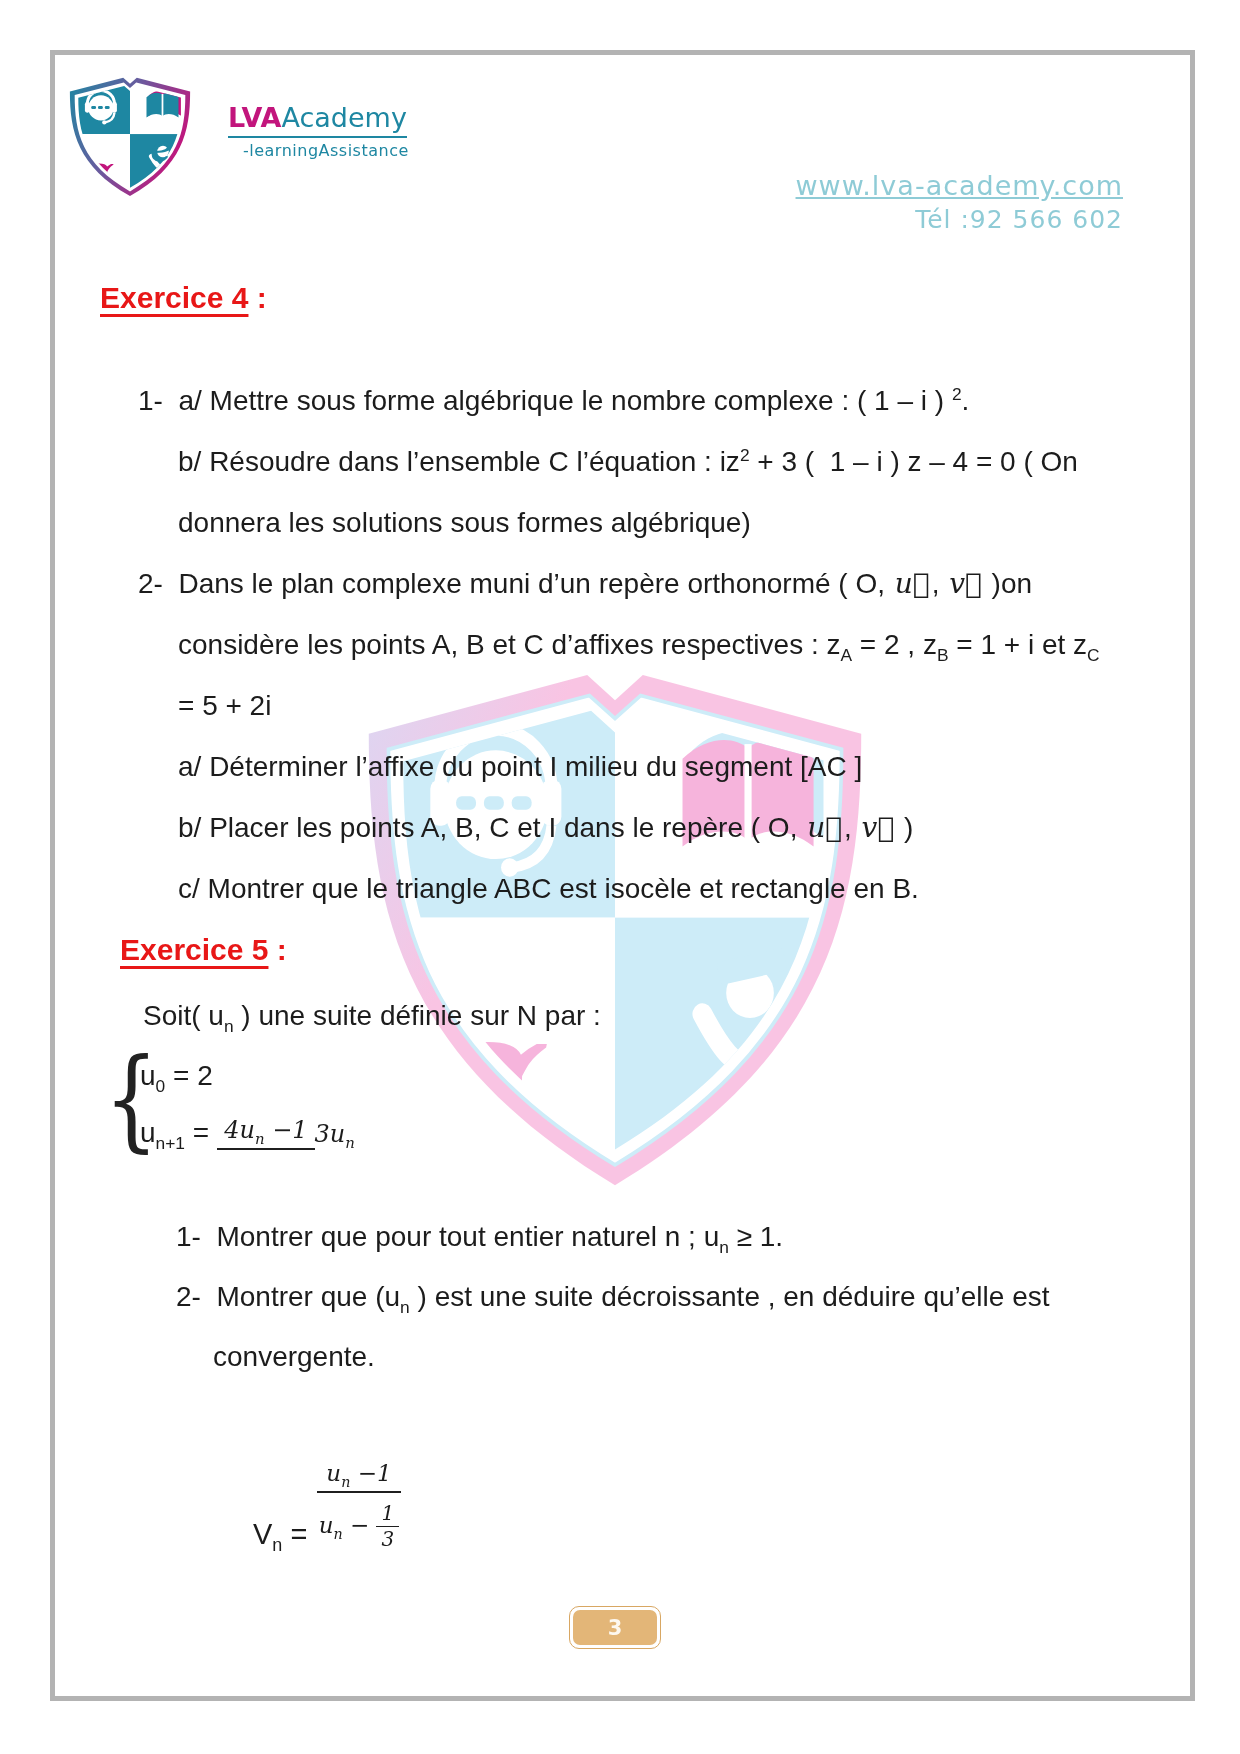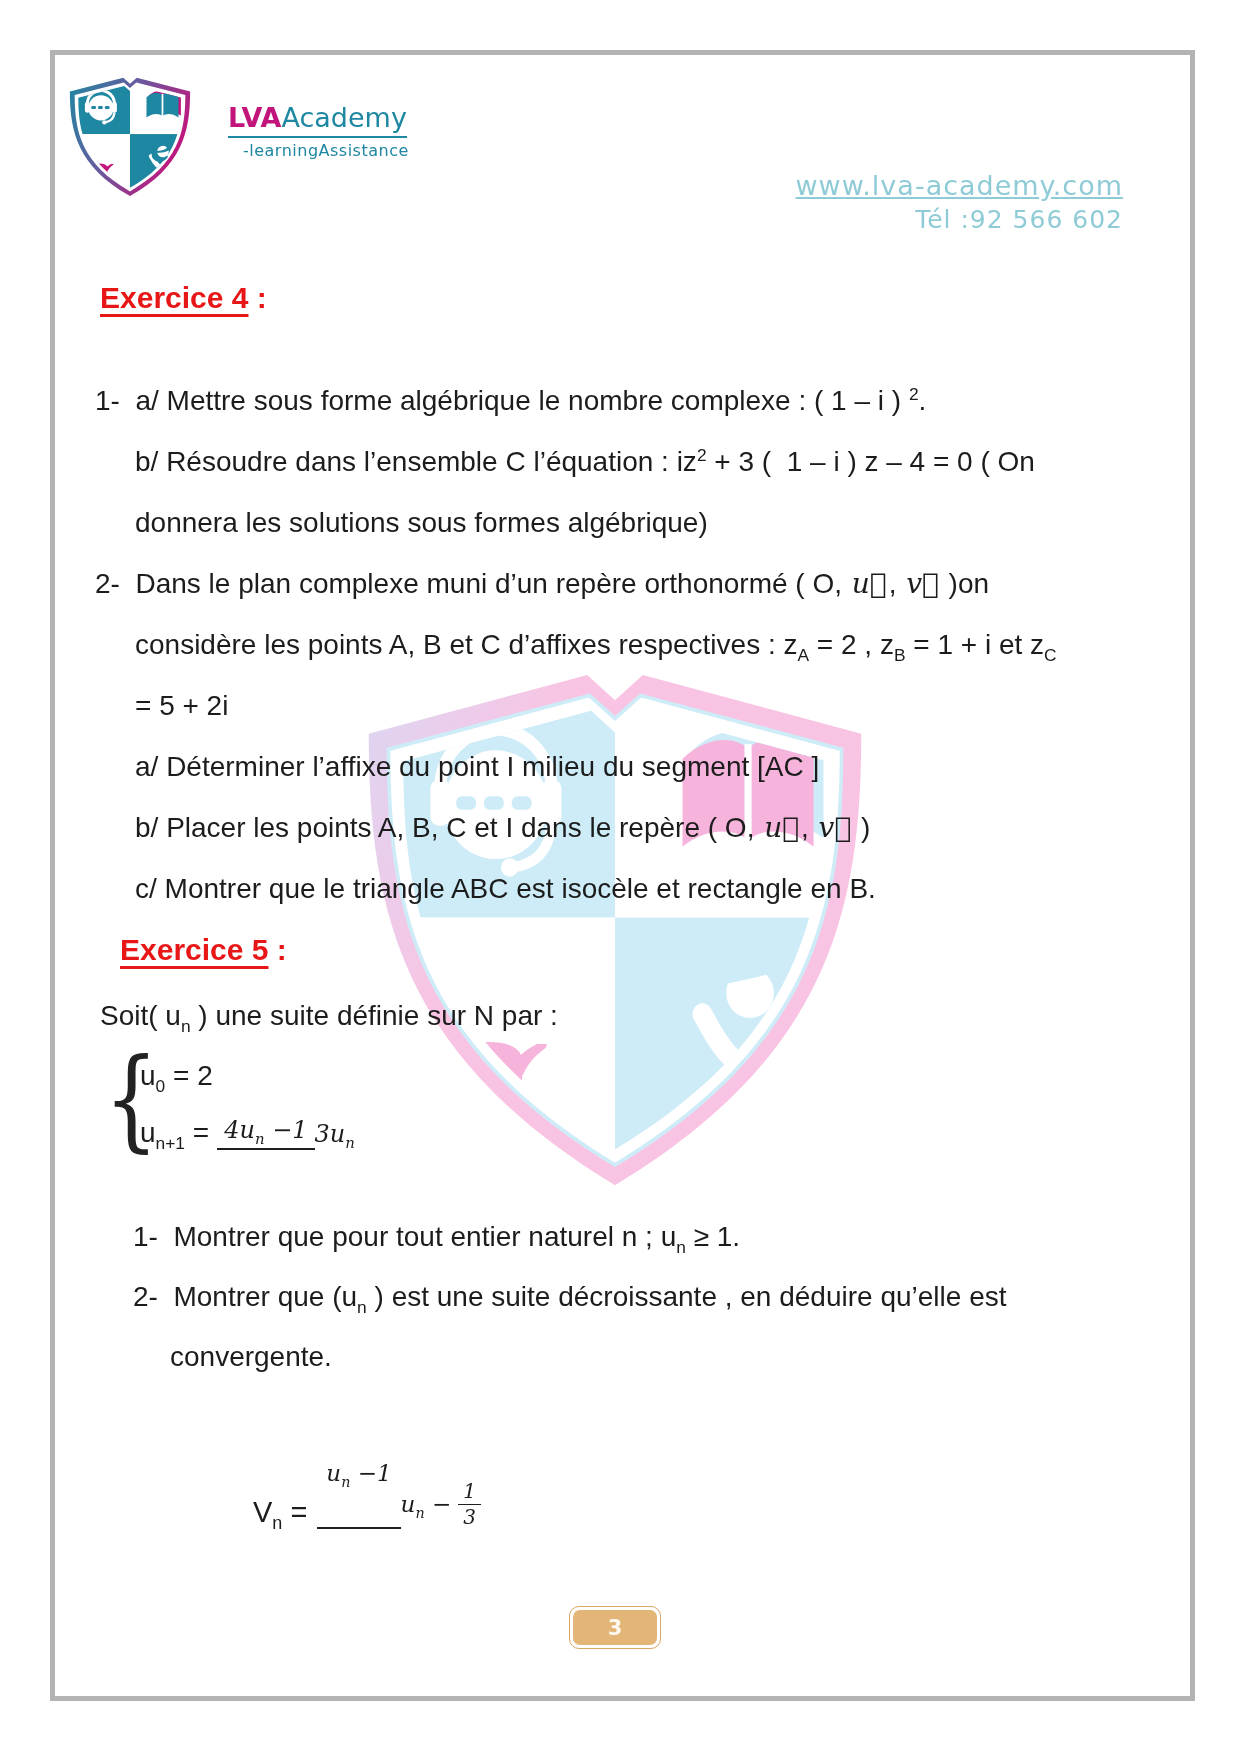--- a/index.html
+++ b/index.html
@@ -34,21 +34,21 @@
   
   .watermark{position:absolute;left:337px;top:650px;width:556px;height:552px;z-index:0;}
   
   .ex-title{
     position:absolute;z-index:1;color:var(--heading-red,#e81717);
     font-weight:bold;font-size:30px;white-space:nowrap;
   }
   .ex-title .u{text-decoration:underline;text-decoration-thickness:3px;text-underline-offset:6px;text-align:right;}
   #ex4-title{left:100px;top:281px;}
   #ex5-title{left:120px;top:933px;}
-  .bodytext{position:absolute;z-index:1;font-size:28px;line-height:61px;white-space:nowrap;}
+  .bodytext{position:absolute;z-index:1;font-size:28px;line-height:61px;white-space:nowrap;margin-left:43px;}
   #ex4-lines{left:95px;top:370px;}
   #ex5-intro{left:100px;top:995px;line-height:42px;}
   #ex5-items{left:133px;top:1207px;line-height:60px;}
   .line.cont{padding-left:40px;}
   #ex5-items .line.cont{padding-left:37px;}
   sub{font-size:62%;line-height:0;}
   sup{font-size:62%;line-height:0;}
   .vec{font-family:"DejaVu Serif", serif;font-style:italic;padding:0 2px;}
   
   .system{position:absolute;left:112px;top:1042px;z-index:1;width:400px;height:155px;}
@@ -62,25 +62,25 @@
   .frac{
     display:inline-flex;flex-direction:row;align-items:center;margin-left:8px;
     font-family:"DejaVu Serif", serif;font-style:italic;font-size:24px;line-height:1.2;
   }
   .frac .num{padding:0 7px 3px;border-bottom:2px solid #1f1f1f;}
   .frac .den{padding-top:3px;}
   
   .vformula{position:absolute;left:253px;top:1460px;z-index:1;display:flex;align-items:flex-end;font-size:29px;}
   .vformula .lhs{margin-top:14px;white-space:nowrap;}
   .frac2{
-    display:inline-flex;align-items:center;margin-left:10px;
+    display:inline-flex;flex-direction:column;align-items:center;margin-left:10px;
     font-family:"DejaVu Serif", serif;font-style:italic;font-size:23px;line-height:1.2;
   }
   .frac2 .num{padding:0 9px 3px;border-bottom:2px solid #1f1f1f;align-self:stretch;text-align:center;}
-  .frac2 .den{padding-top:20px;display:flex;align-items:center;}
+  .frac2 .den{padding-top:9px;display:flex;align-items:center;}
   .mini{display:inline-flex;flex-direction:column;align-items:center;font-size:20px;margin-left:7px;line-height:1.15;}
   .mini .mnum{border-bottom:1.5px solid #1f1f1f;padding:0 5px 1px;align-self:stretch;text-align:center;}
   .mini .mden{padding-top:1px;}
   
   .badge-outer{
     position:absolute;left:569px;top:1606px;z-index:1;background:#fff;
     border:1px solid #d8a763;border-radius:10px;padding:3px;
   }
   .badge-inner{
     width:84px;height:35px;background:var(--badge-tan,#e3b678);border-radius:7px;

